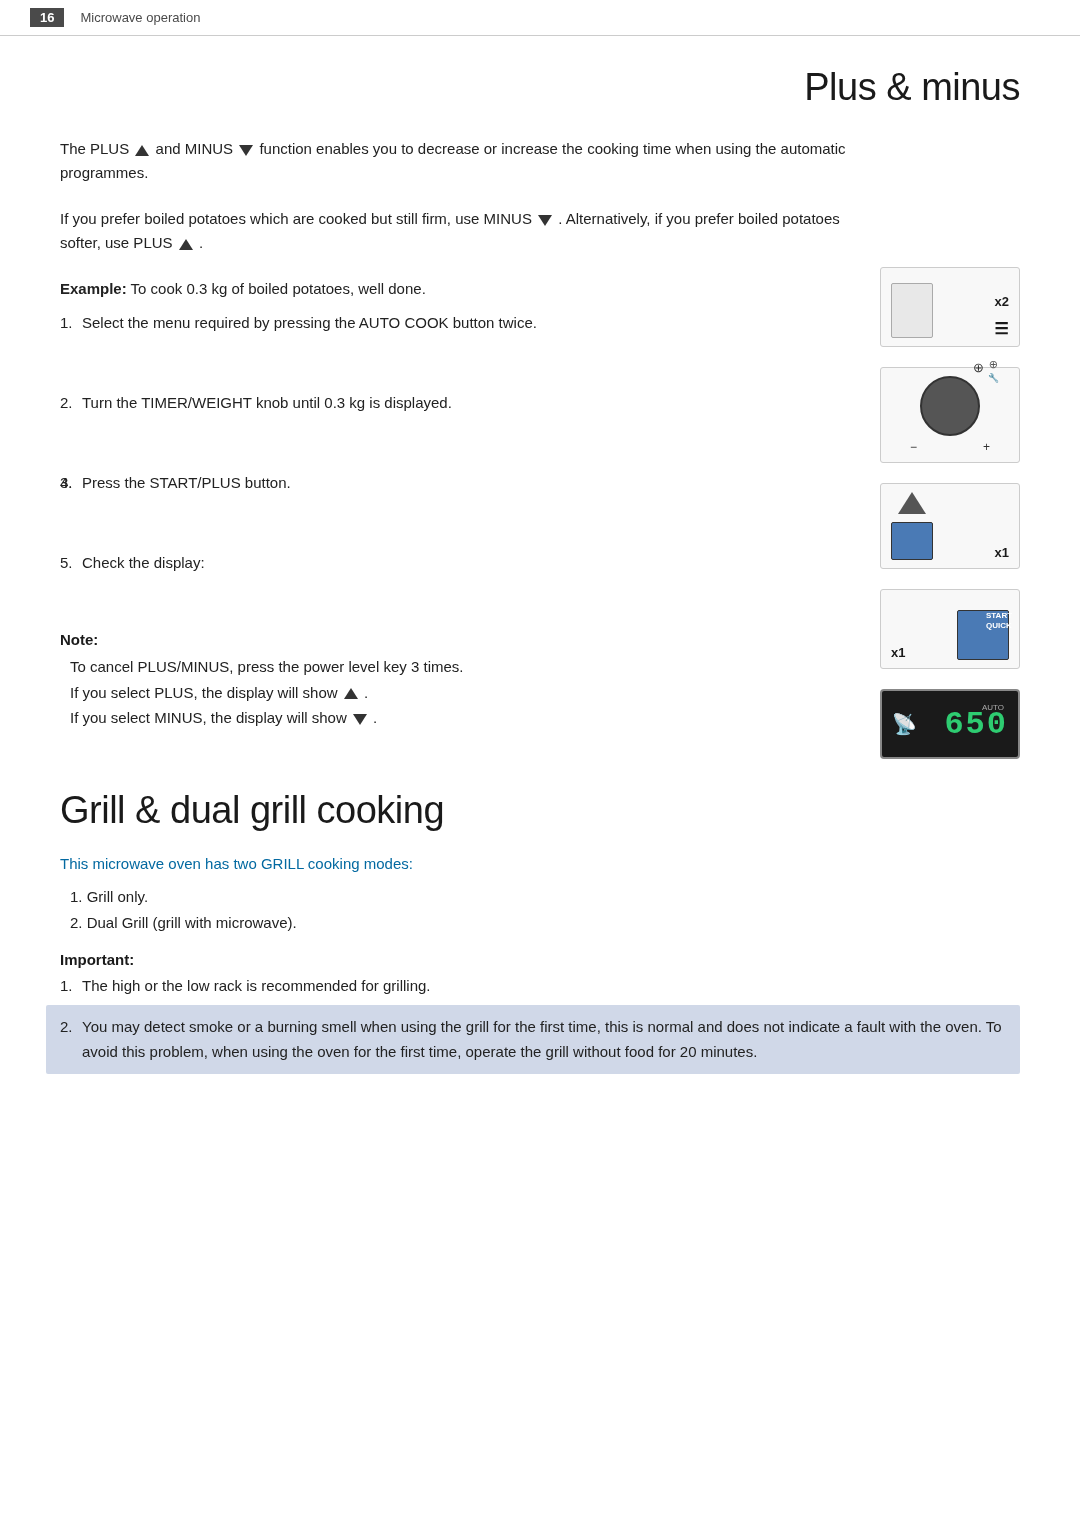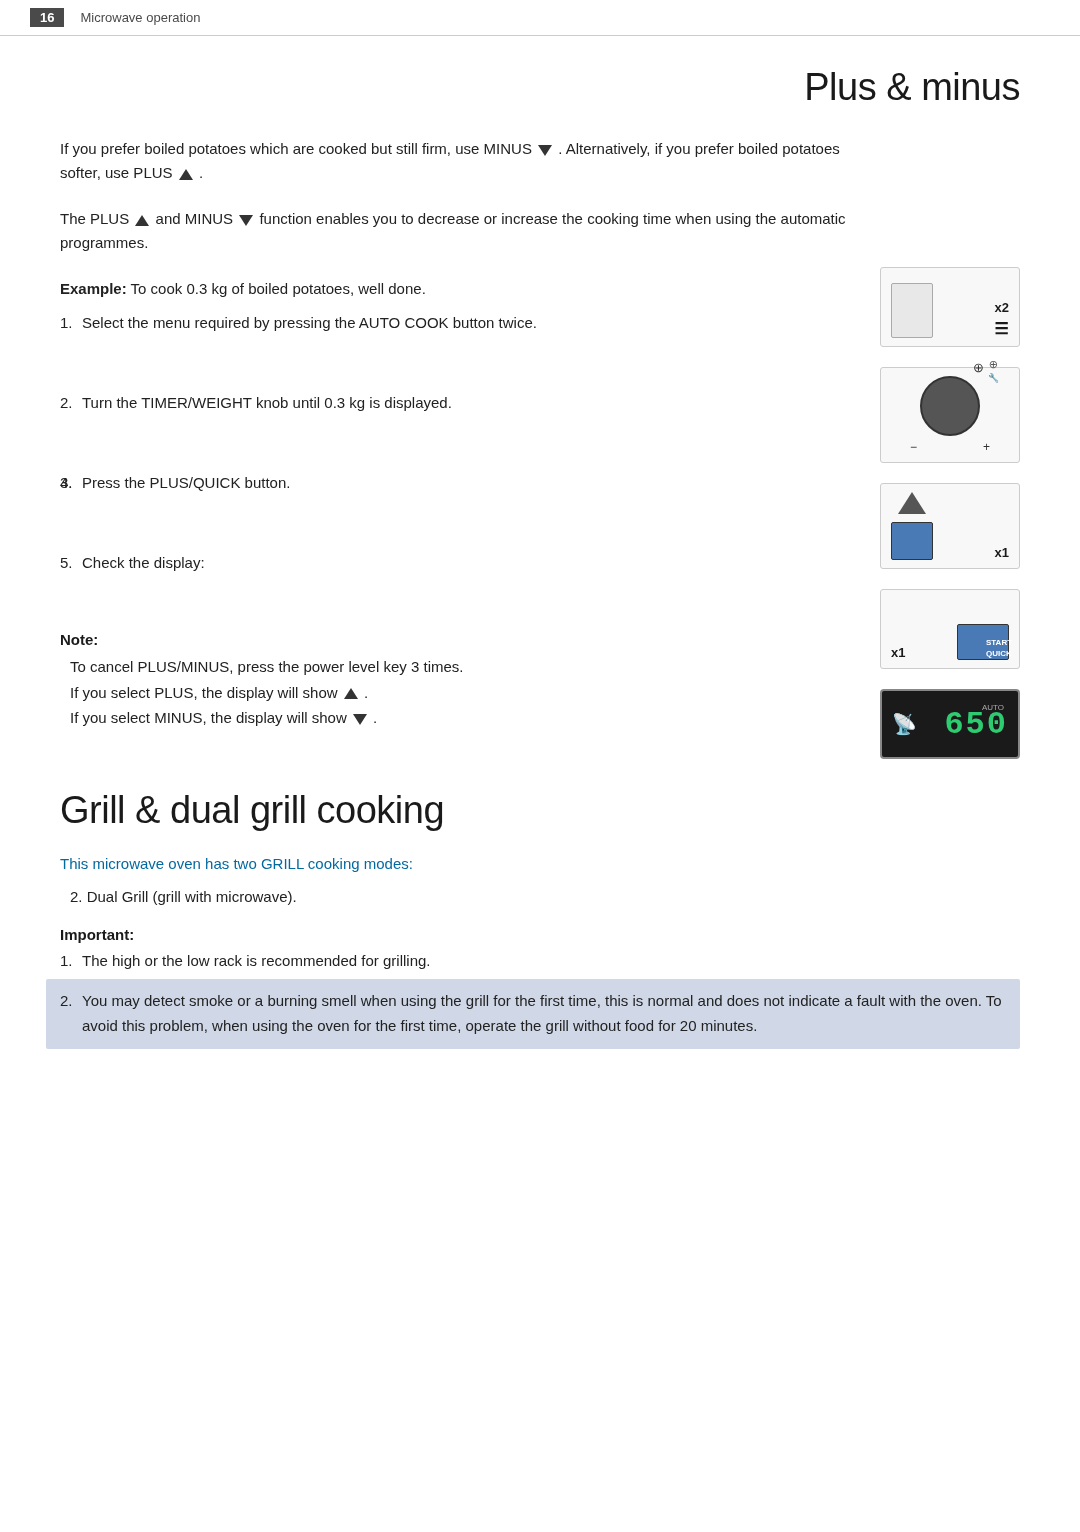--- a/index.html
+++ b/index.html
@@ -155,21 +155,21 @@
       background: #e8e8e8;
       border: 1.5px solid #aaa;
       border-radius: 2px;
     }
     .diagram-autocook .count-label {
       display: flex;
       flex-direction: column;
       align-items: center;
       font-size: 13px;
       font-weight: bold;
-      gap: 4px;
+      gap: 10px;
     }
     .autocook-icon {
       font-size: 16px;
     }
 
     
     .diagram-knob {
       min-height: 90px;
       justify-content: center;
       align-items: center;
@@ -214,28 +214,28 @@
       background: #4a7ab5;
       border: 1.5px solid #333;
       border-radius: 2px;
     }
     .x1-label {
       font-size: 13px;
       font-weight: bold;
     }
     .start-rect {
       width: 52px;
-      height: 36px;
+      height: 50px;
       background: #4a7ab5;
       border: 1.5px solid #333;
       border-radius: 2px;
       display: flex;
       flex-direction: column;
       align-items: center;
-      justify-content: flex-end;
+      justify-content: flex-start;
       padding-left: 32px;
     }
     .start-text {
       font-size: 8px;
       font-weight: bold;
       color: #fff;
       text-align: center;
       line-height: 1.3;
     }
 
@@ -359,28 +359,28 @@
   </div>
 
   <div class="content">
 
     <h1 class="section-title">Plus &amp; minus</h1>
 
     <div class="section-body">
       <div class="text-column">
 
         <p class="intro-text">
-          If you prefer boiled potatoes which are cooked but still firm, use MINUS <span class="tri-down"></span> .
-          Alternatively, if you prefer boiled potatoes softer, use PLUS <span class="tri-up"></span> .
-        </p>
-
-        <p class="intro-text">
           The PLUS <span class="tri-up"></span>
           and MINUS <span class="tri-down"></span>
           function enables you to decrease or increase the cooking time when using the automatic programmes.
+        </p>
+
+        <p class="intro-text">
+          If you prefer boiled potatoes which are cooked but still firm, use MINUS <span class="tri-down"></span> .
+          Alternatively, if you prefer boiled potatoes softer, use PLUS <span class="tri-up"></span> .
         </p>
 
         <p class="example-label">
           <strong>Example:</strong>
           <span>To cook 0.3 kg of boiled potatoes, well done.</span>
         </p>
 
         <ol class="steps-list">
           <li>
             <span class="step-num">1.</span>
@@ -388,21 +388,21 @@
           </li>
           <li>
             <span class="step-num">2.</span>
             <span>Turn the TIMER/WEIGHT knob until 0.3 kg is displayed.</span>
           </li>
           <li>
             <span class="step-num">3.</span>
           </li>
           <li>
             <span class="step-num">4.</span>
-            <span>Press the PLUS/QUICK button.</span>
+            <span>Press the START/PLUS button.</span>
           </li>
           <li>
             <span class="step-num">5.</span>
             <span>Check the display:</span>
           </li>
         </ol>
 
         <div class="note-section">
           <p class="note-title">Note:</p>
           <div class="note-text">
@@ -458,20 +458,21 @@
 
       </div>
     </div>
 
     <div class="grill-section">
       <h1 class="grill-section-title">Grill &amp; dual grill cooking</h1>
 
       <p class="grill-intro">This microwave oven has two GRILL cooking modes:</p>
 
       <ul class="grill-list">
+        <li>1. Grill only.</li>
         <li>2. Dual Grill (grill with microwave).</li>
       </ul>
 
       <p class="important-title">Important:</p>
 
       <ol class="important-list">
         <li>
           <span class="li-num">1.</span>
           <span>The high or the low rack is recommended for grilling.</span>
         </li>

